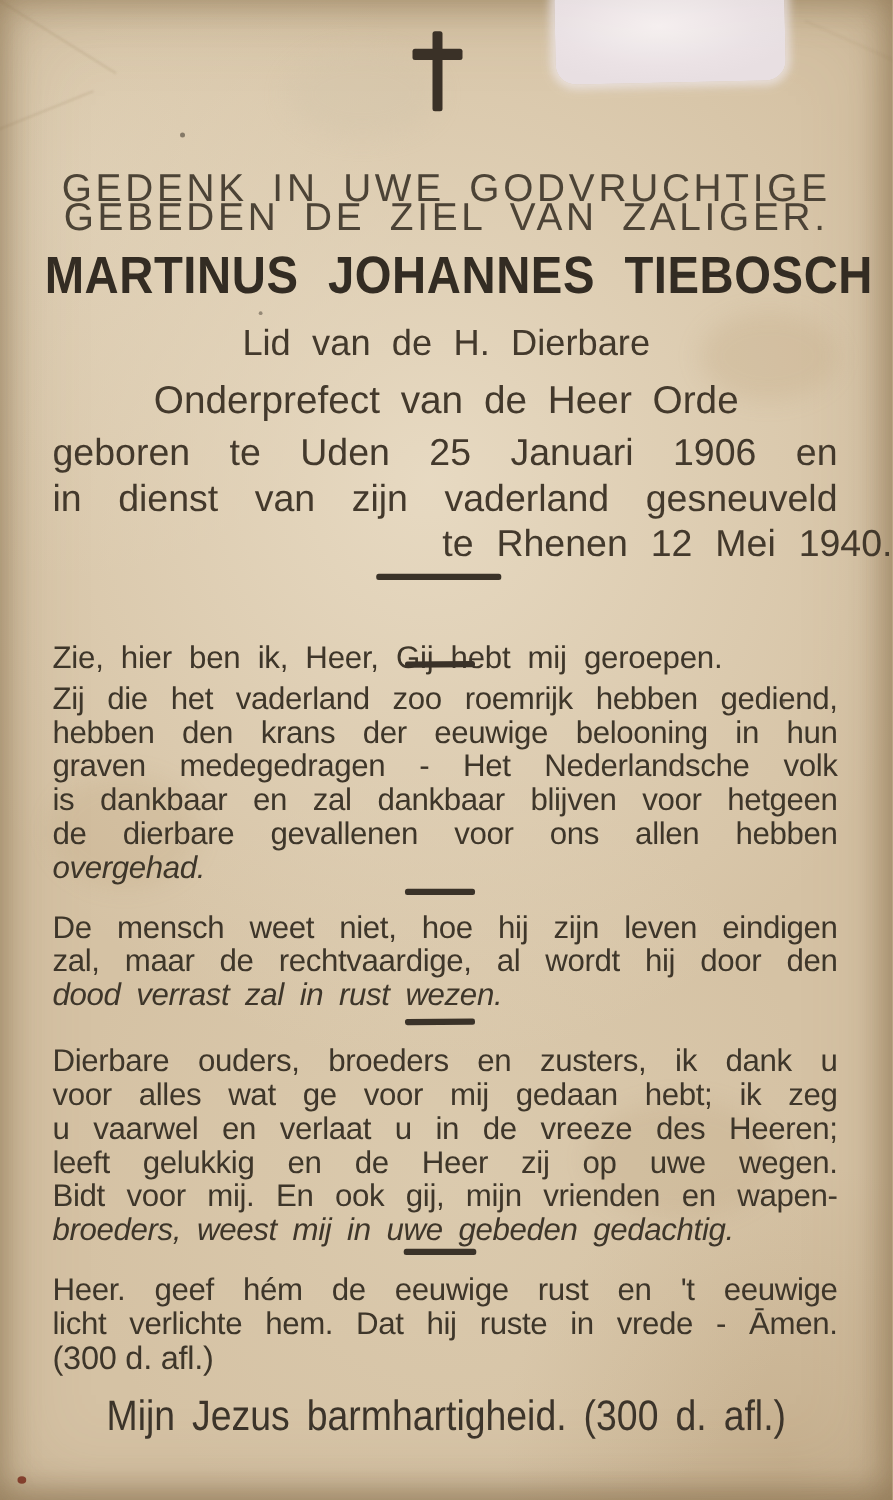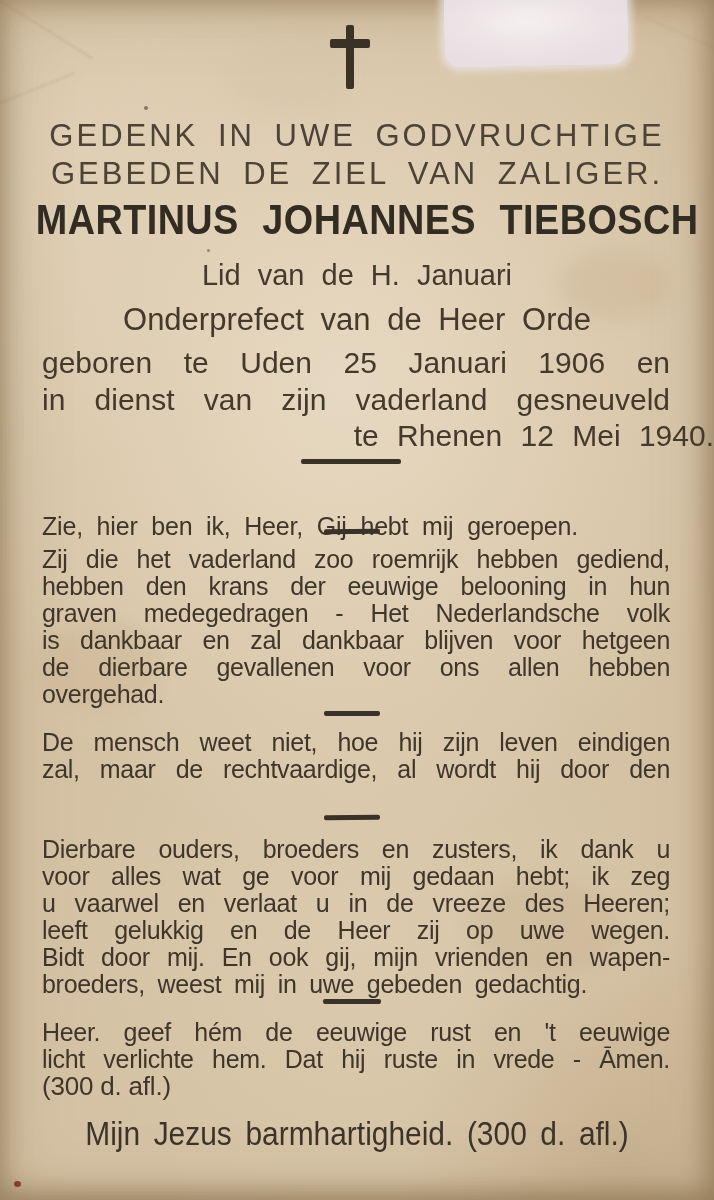--- a/index.html
+++ b/index.html
@@ -29,21 +29,21 @@
   .c2{left:-8px;top:88px;width:86px;height:2px;transform:rotate(-22deg);}
   .c3{left:640px;top:34px;width:90px;height:2px;transform:rotate(24deg);opacity:.5;}
   .sticker{position:absolute;left:444px;top:-16px;width:184px;height:82px;
     background:radial-gradient(60% 55% at 45% 45%, #f7f2f3 0%, #ece4e8 70%, #e9e1e5 100%);
     border-radius:16px;transform:rotate(-1.2deg);
     box-shadow:0 0 7px 4px rgba(238,231,234,.75);opacity:.96;}
   .cross{position:absolute;left:330px;top:25px;width:40px;height:64px;}
   .cross::before{content:"";position:absolute;left:16px;top:0;width:8px;height:64px;background:#3a3127;border-radius:2px;}
   .cross::after{content:"";position:absolute;left:0;top:14px;width:40px;height:9px;background:#3a3127;border-radius:2px;}
   .hline{left:0;right:0;text-align:center;color:#4c4336;letter-spacing:3px;word-spacing:8px;font-size:31px;line-height:34px;white-space:nowrap;}
-  .h1{top:119px;}
+  .h1{top:134px;}
   .h2{top:157px;}
   .name{left:0;right:0;top:196px;text-align:center;font-size:42px;font-weight:700;color:#332c23;
     letter-spacing:.5px;word-spacing:14px;white-space:nowrap;transform:scaleX(.90);transform-origin:50% 0;}
   .t1{left:0;right:0;top:259px;text-align:center;font-size:29px;word-spacing:9px;color:#43392c;white-space:nowrap;}
   .t2{left:0;right:0;top:302px;text-align:center;font-size:31px;word-spacing:8px;color:#43392c;white-space:nowrap;}
   .bioj{left:42px;right:44px;font-size:30px;color:#43392c;text-align:justify;text-align-last:justify;}
   .b1{top:346px;}
   .b2{top:383px;}
   .b3{left:0;right:0;top:419px;text-align:right;font-size:30px;word-spacing:10px;color:#43392c;white-space:nowrap;}
   .divider{position:absolute;height:5px;background:#3a3228;border-radius:2px;}
@@ -52,21 +52,21 @@
   .d3{left:324px;top:711px;width:56px;}
   .d4{left:324px;top:815px;width:56px;transform:rotate(-.5deg);}
   .d5{left:323px;top:999px;width:58px;}
   .quote{left:42px;right:40px;top:492px;font-size:25px;word-spacing:7px;letter-spacing:-.2px;white-space:nowrap;margin-top:20px;}
   .para{left:42px;width:628px;font-size:25px;line-height:27px;letter-spacing:-.3px;}
   .p1{top:546px;}
   .p2{top:729px;}
   .p3{top:836px;}
   .p4{top:1019px;}
   .pline{text-align:justify;text-align-last:justify;}
-  .pline.last{text-align-last:left;word-spacing:6px;}
+  .pline.last{text-align-last:left;word-spacing:6px;font-style:italic;}
   .indulgence{left:42px;right:46px;top:1071px;text-align:left;font-size:26px;letter-spacing:-.2px;}
   .footer{left:0;right:0;top:1114px;text-align:center;font-size:34px;word-spacing:6px;color:#3c342a;
     white-space:nowrap;transform:scaleX(.88);transform-origin:50% 0;}
   .speck{position:absolute;border-radius:50%;}
   .k1{left:14px;top:1181px;width:7px;height:6px;background:#7a2f1f;opacity:.85;filter:blur(.4px);}
   .k2{left:144px;top:106px;width:4px;height:4px;background:#4a4135;opacity:.6;}
   .k3{left:207px;top:249px;width:3px;height:3px;background:#4a4135;opacity:.5;}
   .k4{left:625px;top:560px;width:3px;height:3px;background:#56493a;opacity:.45;}
 </style>
 </head>
@@ -84,21 +84,21 @@
 
   <div class="sticker"></div>
 
   <div class="cross"></div>
 
   <div class="abs hline h1">GEDENK IN UWE GODVRUCHTIGE</div>
   <div class="abs hline h2">GEBEDEN DE ZIEL VAN ZALIGER.</div>
 
   <div class="abs name">MARTINUS JOHANNES TIEBOSCH</div>
 
-  <div class="abs t1">Lid van de H. Januari</div>
+  <div class="abs t1">Lid van de H. Dierbare</div>
   <div class="abs t2">Onderprefect van de Heer Orde</div>
 
   <div class="abs bioj b1">geboren te Uden 25 Januari 1906 en</div>
   <div class="abs bioj b2">in dienst van zijn vaderland gesneuveld</div>
   <div class="abs b3">te Rhenen 12 Mei 1940.</div>
 
   <div class="divider d1"></div>
 
   <div class="abs quote">Zie, hier ben ik, Heer, Gij hebt mij geroepen.</div>
 
@@ -111,30 +111,31 @@
       <div class="pline">is dankbaar en zal dankbaar blijven voor hetgeen</div>
       <div class="pline">de dierbare gevallenen voor ons allen hebben</div>
       <div class="pline last">overgehad.</div>
     </div>
 
   <div class="divider d3"></div>
 
   <div class="abs para p2">
       <div class="pline">De mensch weet niet, hoe hij zijn leven eindigen</div>
       <div class="pline">zal, maar de rechtvaardige, al wordt hij door den</div>
+      <div class="pline last">dood verrast zal in rust wezen.</div>
     </div>
 
   <div class="divider d4"></div>
 
   <div class="abs para p3">
       <div class="pline">Dierbare ouders, broeders en zusters, ik dank u</div>
       <div class="pline">voor alles wat ge voor mij gedaan hebt; ik zeg</div>
       <div class="pline">u vaarwel en verlaat u in de vreeze des Heeren;</div>
       <div class="pline">leeft gelukkig en de Heer zij op uwe wegen.</div>
-      <div class="pline">Bidt door mij. En ook gij, mijn vrienden en wapen-</div>
+      <div class="pline">Bidt voor mij. En ook gij, mijn vrienden en wapen-</div>
       <div class="pline last">broeders, weest mij in uwe gebeden gedachtig.</div>
     </div>
 
   <div class="divider d5"></div>
 
   <div class="abs para p4">
       <div class="pline">Heer. geef hém de eeuwige rust en 't eeuwige</div>
       <div class="pline">licht verlichte hem. Dat hij ruste in vrede - Āmen.</div>
     </div>
 

